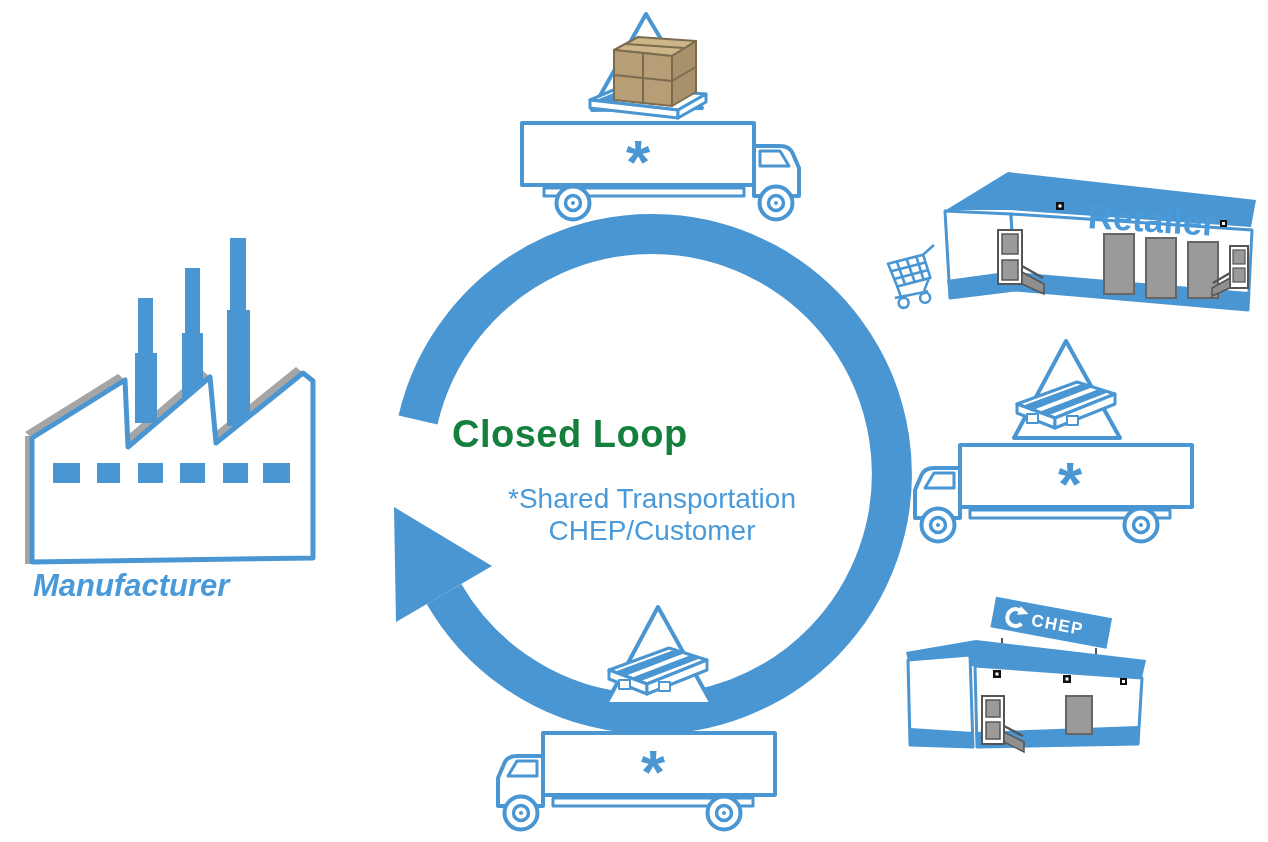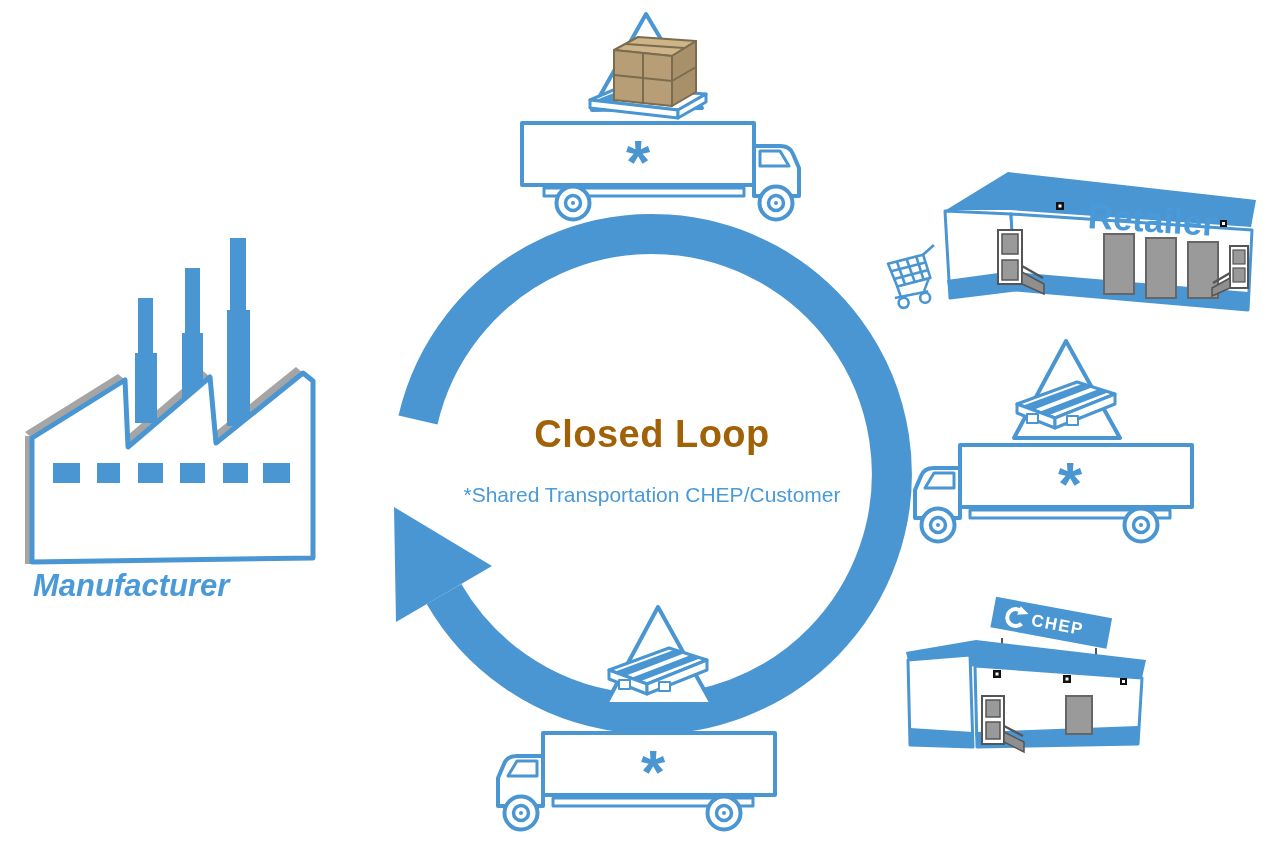--- a/index.html
+++ b/index.html
@@ -2,26 +2,26 @@
 <html><head>
 <meta charset="utf-8">
 <style>
   html,body{margin:0;padding:0;background:#fff;}
   .canvas{
     position:relative;width:1268px;height:842px;background:#ffffff;
     font-family:"Liberation Sans",sans-serif;overflow:hidden;
   }
   .abs{position:absolute;}
   .title{
-    left:452px;top:413px;width:400px;text-align:center;
-    font-size:38px;font-weight:bold;color:#a16207;letter-spacing:.5px;
+    left:452px;top:413px;width:400px;text-align:left;
+    font-size:38px;font-weight:bold;color:#15803d;letter-spacing:.5px;
   }
   .subtitle{
     left:402px;top:483px;width:500px;text-align:center;
-    font-size:21px;font-weight:400;color:#4a9ad9;
+    font-size:28px;font-weight:400;color:#4a9ad9;
   }
   .manu-label{
     left:33px;top:568px;width:260px;
     font-size:31px;font-weight:bold;color:#4a9ad9;font-style:italic;
   }
   .retailer-label{
     left:1046px;top:200px;width:212px;text-align:center;
     font-size:35px;font-weight:bold;color:#4a9ad9;
     transform:rotate(3.5deg);
   }

